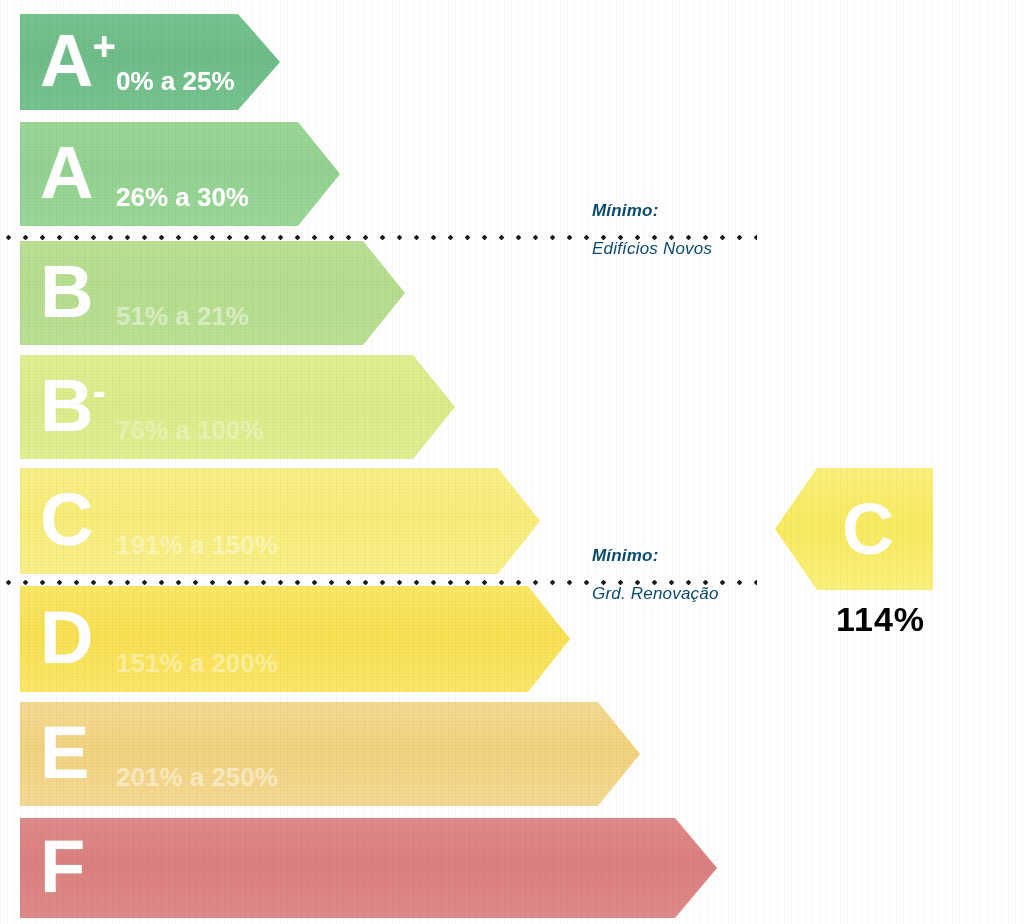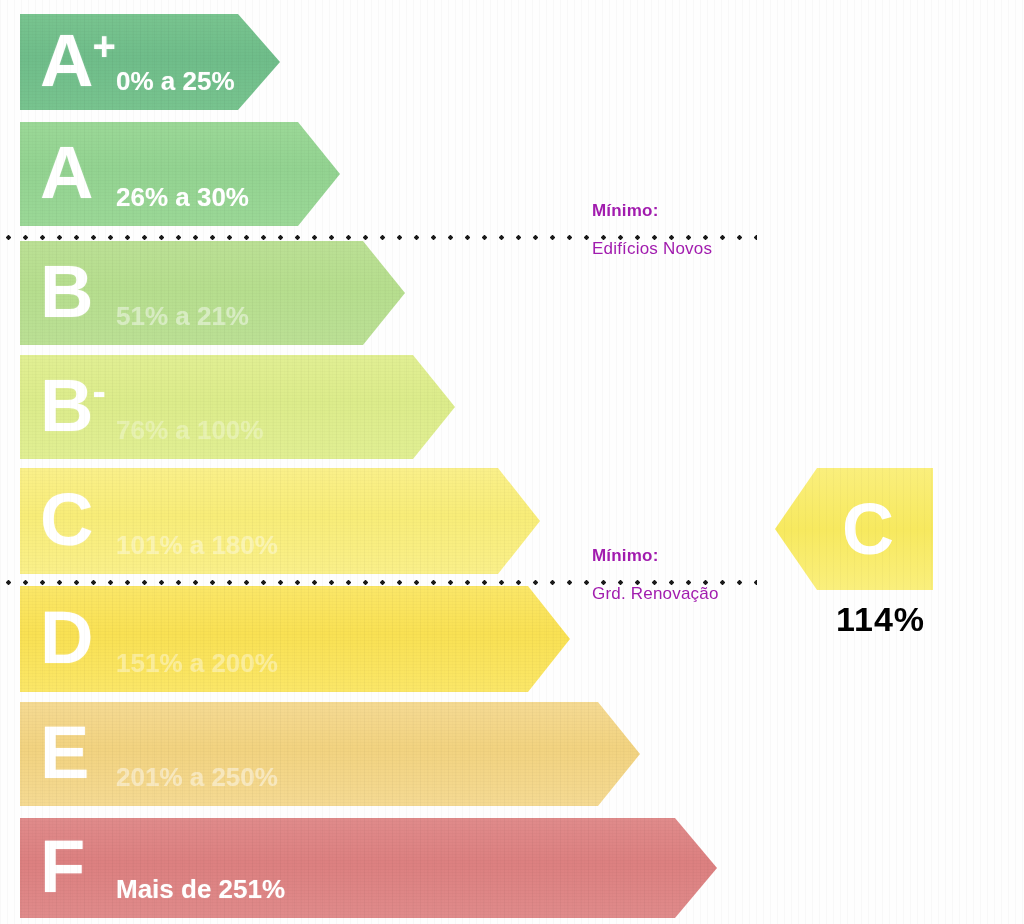--- a/index.html
+++ b/index.html
@@ -79,25 +79,26 @@
     position: absolute;
     left: 0;
     height: 7px;
     background-image: radial-gradient(circle closest-side, #1a1a1a 0 62%, rgba(0,0,0,0) 65%);
     background-size: 17px 7px;
     background-repeat: repeat-x;
     background-position: 0 50%;
   }
   .threshold-label {
     position: absolute;
-    color: #a21caf;
+    color: #0c4a6e;
     font-size: 17px;
     line-height: 1.35;
     white-space: nowrap;
     letter-spacing: .2px;
+    font-style: italic;
   }
   .threshold-label .ttl { display: block; font-weight: bold; }
   .threshold-label .sub { display: block; }
 
   
   .badge {
     position: absolute;
     -webkit-clip-path: polygon(42px 0, 100% 0, 100% 100%, 42px 100%, 0 50%);
     clip-path: polygon(42px 0, 100% 0, 100% 100%, 42px 100%, 0 50%);
     display: block;
@@ -166,42 +167,41 @@
           <div class="grain"></div>
         </div>
         <div class="letter">B<sup>-</sup></div>
         <div class="range">76% a 100%</div>
       </div>
       <div class="bar faded-mid" style="left: 20px; top: 468px; width: 520px; height: 106px;">
         <div class="shape" style="background: linear-gradient(rgb(250, 240, 138) 0%, rgb(248, 237, 120) 45%, rgb(250, 240, 138) 100%);">
           <div class="grain"></div>
         </div>
         <div class="letter">C</div>
-        <div class="range">101% a 180%</div>
+        <div class="range">191% a 150%</div>
       </div>
       <div class="bar faded-mid" style="left: 20px; top: 586px; width: 550px; height: 106px;">
         <div class="shape" style="background: linear-gradient(rgb(251, 231, 104) 0%, rgb(249, 225, 83) 45%, rgb(251, 231, 104) 100%);">
           <div class="grain"></div>
         </div>
         <div class="letter">D</div>
         <div class="range">151% a 200%</div>
       </div>
       <div class="bar faded" style="left: 20px; top: 702px; width: 620px; height: 104px;">
         <div class="shape" style="background: linear-gradient(rgb(245, 218, 147) 0%, rgb(242, 211, 128) 45%, rgb(245, 218, 147) 100%);">
           <div class="grain"></div>
         </div>
         <div class="letter">E</div>
         <div class="range">201% a 250%</div>
       </div>
       <div class="bar " style="left: 20px; top: 818px; width: 697px; height: 100px;">
         <div class="shape" style="background: linear-gradient(rgb(224, 139, 139) 0%, rgb(220, 128, 128) 45%, rgb(224, 139, 139) 100%);">
           <div class="grain"></div>
         </div>
         <div class="letter">F</div>
-        <div class="range">Mais de 251%</div>
       </div>
     </div>
 
   <div id="thresholds-layer">
       <div class="threshold" style="top: 234px; width: 757px;"></div>
       <div class="threshold-label" style="left: 592px; top: 200px;">
         <span class="ttl">Mínimo:</span>
         <span style="display: block; height: 15px;"></span>
         <span class="sub">Edifícios Novos</span>
       </div>

